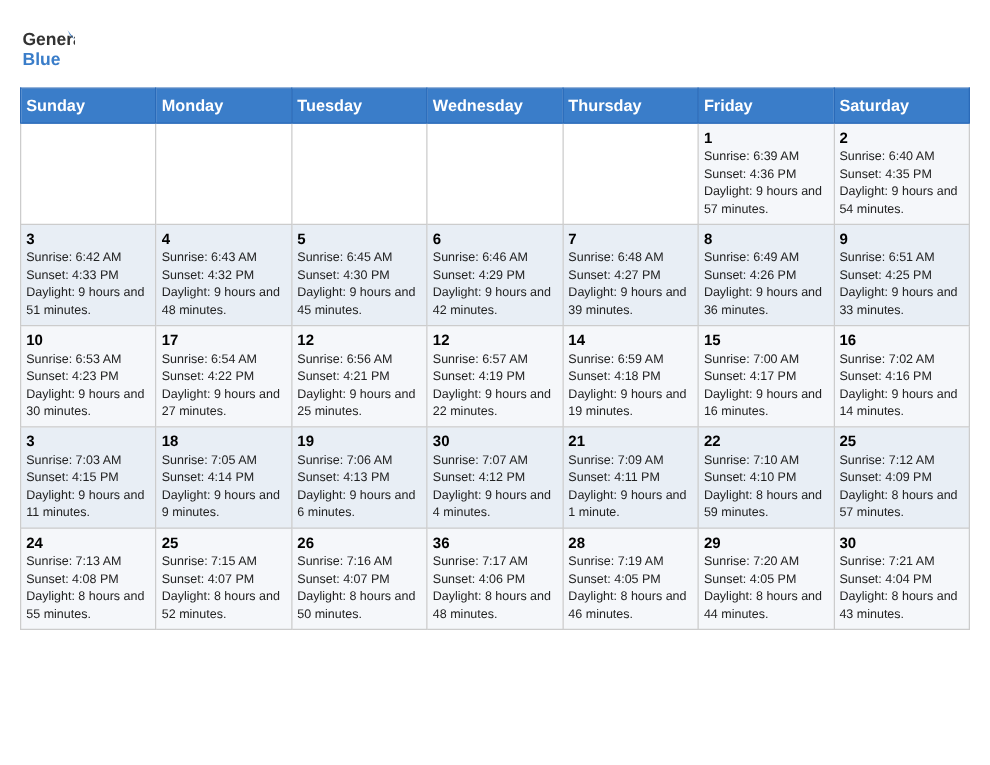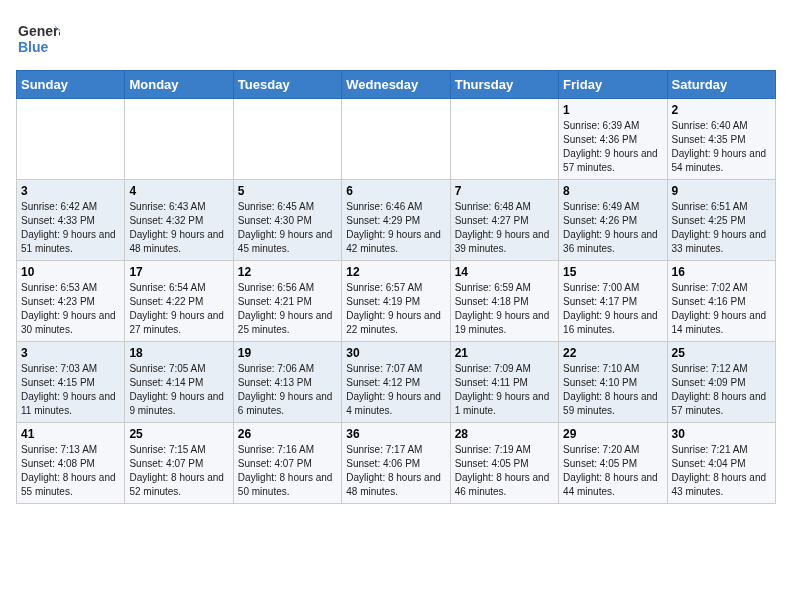--- a/index.html
+++ b/index.html
@@ -206,21 +206,21 @@
           <span class="day-number">22</span>
           <div class="day-info">Sunrise: 7:10 AM<br>Sunset: 4:10 PM<br>Daylight: 8 hours and 59 minutes.</div>
         </td>
         <td>
           <span class="day-number">25</span>
           <div class="day-info">Sunrise: 7:12 AM<br>Sunset: 4:09 PM<br>Daylight: 8 hours and 57 minutes.</div>
         </td>
       </tr>
       <tr>
         <td>
-          <span class="day-number">41</span>
+          <span class="day-number">24</span>
           <div class="day-info">Sunrise: 7:13 AM<br>Sunset: 4:08 PM<br>Daylight: 8 hours and 55 minutes.</div>
         </td>
         <td>
           <span class="day-number">25</span>
           <div class="day-info">Sunrise: 7:15 AM<br>Sunset: 4:07 PM<br>Daylight: 8 hours and 52 minutes.</div>
         </td>
         <td>
           <span class="day-number">26</span>
           <div class="day-info">Sunrise: 7:16 AM<br>Sunset: 4:07 PM<br>Daylight: 8 hours and 50 minutes.</div>
         </td>

